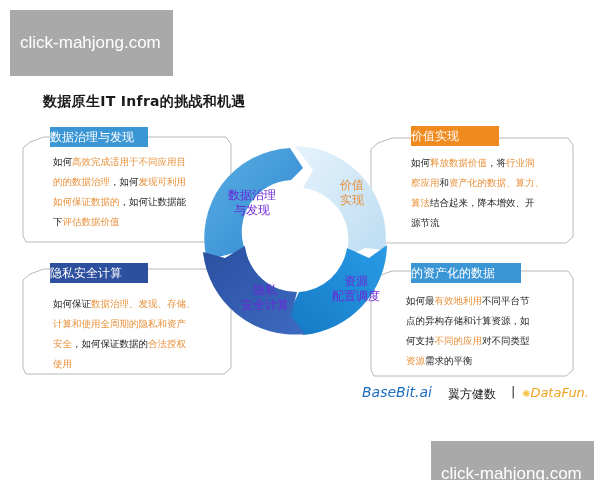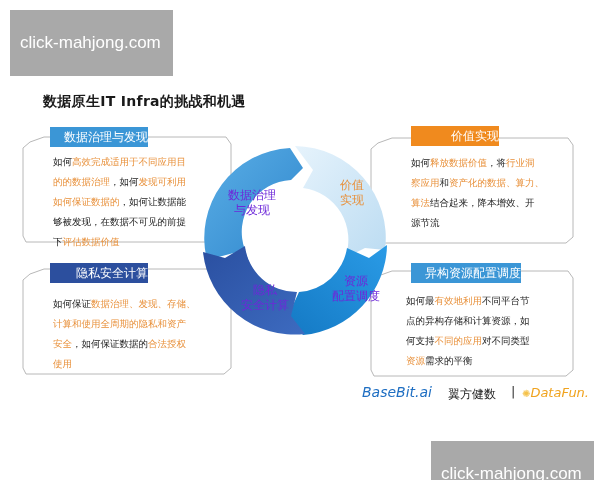--- a/index.html
+++ b/index.html
@@ -3,21 +3,21 @@
 <meta charset="utf-8">
 <style>
   html,body{margin:0;padding:0;}
   body{width:600px;height:480px;background:#ffffff;position:relative;overflow:hidden;
        font-family:"DejaVu Sans","Liberation Sans",sans-serif;}
   .wm{position:absolute;background:#a9a9a9;color:#fff;font-family:"Liberation Sans",sans-serif;
       font-size:17px;line-height:30px;padding:18px 10px;}
   .wm-top{left:10px;top:10px;width:143px;}
   .wm-bot{left:431px;top:441px;width:143px;}
   .title{position:absolute;left:43px;top:93px;font-size:14px;font-weight:bold;color:#1a1a1a;letter-spacing:0.3px;}
-  .tag{position:absolute;color:#fff;font-size:12px;line-height:20px;text-align:right;}
+  .tag{position:absolute;color:#fff;font-size:12px;line-height:20px;text-align:left;}
   .body{position:absolute;font-size:9.5px;line-height:20px;color:#222;}
   .hl{color:#e8903a;}
   .ring{position:absolute;left:195px;top:140px;width:200px;height:200px;}
   .seg-label{position:absolute;color:#6d28d9;font-size:12px;line-height:15px;text-align:center;}
   .logo{position:absolute;top:384px;font-weight:normal;}
 </style>
 </head>
 <body>
 
 <div class="wm wm-top">click-mahjong.com</div>
@@ -26,21 +26,20 @@
 
 <div>
   <svg style="position:absolute;left:22px;top:136px" width="210" height="107">
     <path d="M8,6 L22,1 L204,1 L209,8 L209,100 L202,106 L4,106 L1,100 L1,12 Z" fill="#fff" stroke="#b8b8b8" stroke-width="1"></path>
   </svg>
   <div class="tag" style="left:50px;top:127px;width:98px;background:#3b96d6;">数据治理与发现</div>
   <div class="body" id="gov-body" style="left:53px;top:152px;width:180px;">
       <div><span>如何</span><span class="hl">高效完成适用于不同应用目</span></div>
       <div><span class="hl">的的数据治理</span><span>，如何</span><span class="hl">发现可利用</span></div>
       <div><span class="hl">如何保证数据的</span><span>，如何让数据能</span></div>
-      <div><span>够被发现，在数据不可见的前提</span></div>
       <div><span>下</span><span class="hl">评估数据价值</span></div>
     </div>
 </div>
 
 <div>
   <svg style="position:absolute;left:370px;top:137px" width="205" height="107">
     <path d="M8,6 L22,1 L198,1 L203,8 L203,100 L196,106 L4,106 L1,100 L1,12 Z" fill="#fff" stroke="#b8b8b8" stroke-width="1"></path>
   </svg>
   <div class="tag" style="left:411px;top:126px;width:88px;background:#f08a1e;">价值实现</div>
   <div class="body" id="val-body" style="left:411px;top:153px;width:160px;">
@@ -61,21 +60,21 @@
       <div><span class="hl">计算和使用全周期的隐私和资产</span></div>
       <div><span class="hl">安全</span><span>，如何保证数据的</span><span class="hl">合法授权</span></div>
       <div><span class="hl">使用</span></div>
     </div>
 </div>
 
 <div>
   <svg style="position:absolute;left:370px;top:270px" width="205" height="107">
     <path d="M8,6 L22,1 L198,1 L203,8 L203,100 L196,106 L4,106 L1,100 L1,12 Z" fill="#fff" stroke="#b8b8b8" stroke-width="1"></path>
   </svg>
-  <div class="tag" style="left:411px;top:263px;width:110px;background:#3b96d6;">异构资源配置调度</div>
+  <div class="tag" style="left:411px;top:263px;width:110px;background:#3b96d6;">的资产化的数据</div>
   <div class="body" id="sch-body" style="left:406px;top:291px;width:165px;">
       <div><span>如何最</span><span class="hl">有效地利用</span><span>不同平台节</span></div>
       <div><span>点的异构存储和计算资源，如</span></div>
       <div><span>何支持</span><span class="hl">不同的应用</span><span>对不同类型</span></div>
       <div><span class="hl">资源</span><span>需求的平衡</span></div>
     </div>
 </div>
 
 <div class="ring">
   <svg width="200" height="200" viewBox="0 0 200 200">

